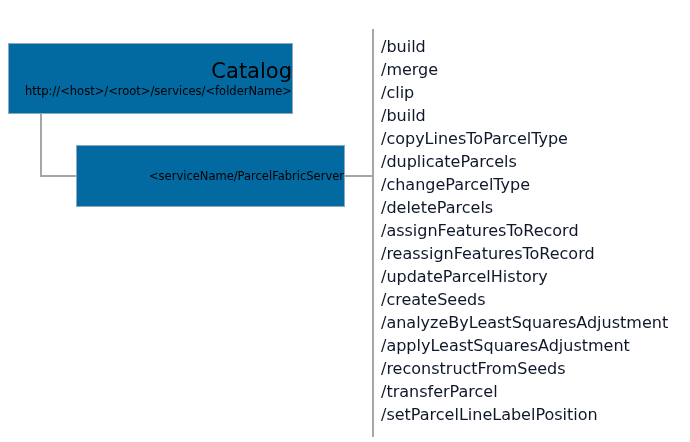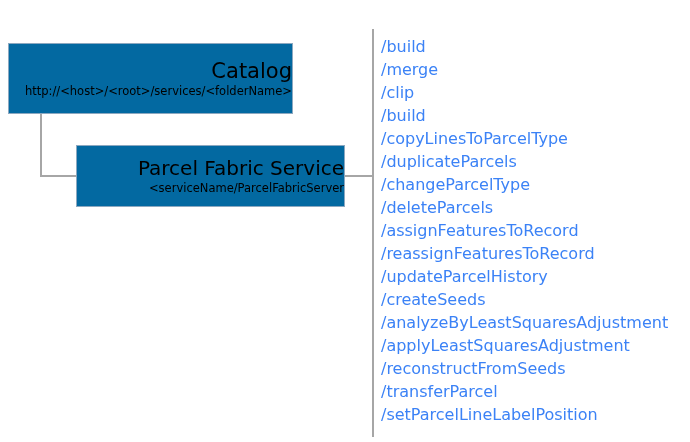--- a/index.html
+++ b/index.html
@@ -83,41 +83,40 @@
     width: 2px;
     height: 408px;
   }
   .endpoint-list {
     position: absolute;
     left: 381px;
     top: 35px;
     width: 300px;
   }
   .endpoint {
-    color: #3b82f6;
+    color: #0f172a;
     font-size: 16px;
     line-height: 23px;
     white-space: nowrap;
   }
 </style>
 </head>
 <body>
 
 <div class="stage">
 
   <div class="node-box" id="catalog-box">
     <div class="node-title">Catalog</div>
     <div class="node-subtitle">http://&lt;host&gt;/&lt;root&gt;/services/&lt;folderName&gt;</div>
   </div>
 
   <div class="connector" id="conn-catalog-v"></div>
   <div class="connector" id="conn-catalog-h"></div>
 
   <div class="node-box" id="service-box">
-    <div class="node-title">Parcel Fabric Service</div>
     <div class="node-subtitle">&lt;serviceName/ParcelFabricServer</div>
   </div>
 
   <div class="connector" id="conn-service-h"></div>
   <div class="connector" id="divider-line"></div>
 
   <div class="endpoint-list">
       <div class="endpoint">/build</div>
       <div class="endpoint">/merge</div>
       <div class="endpoint">/clip</div>

